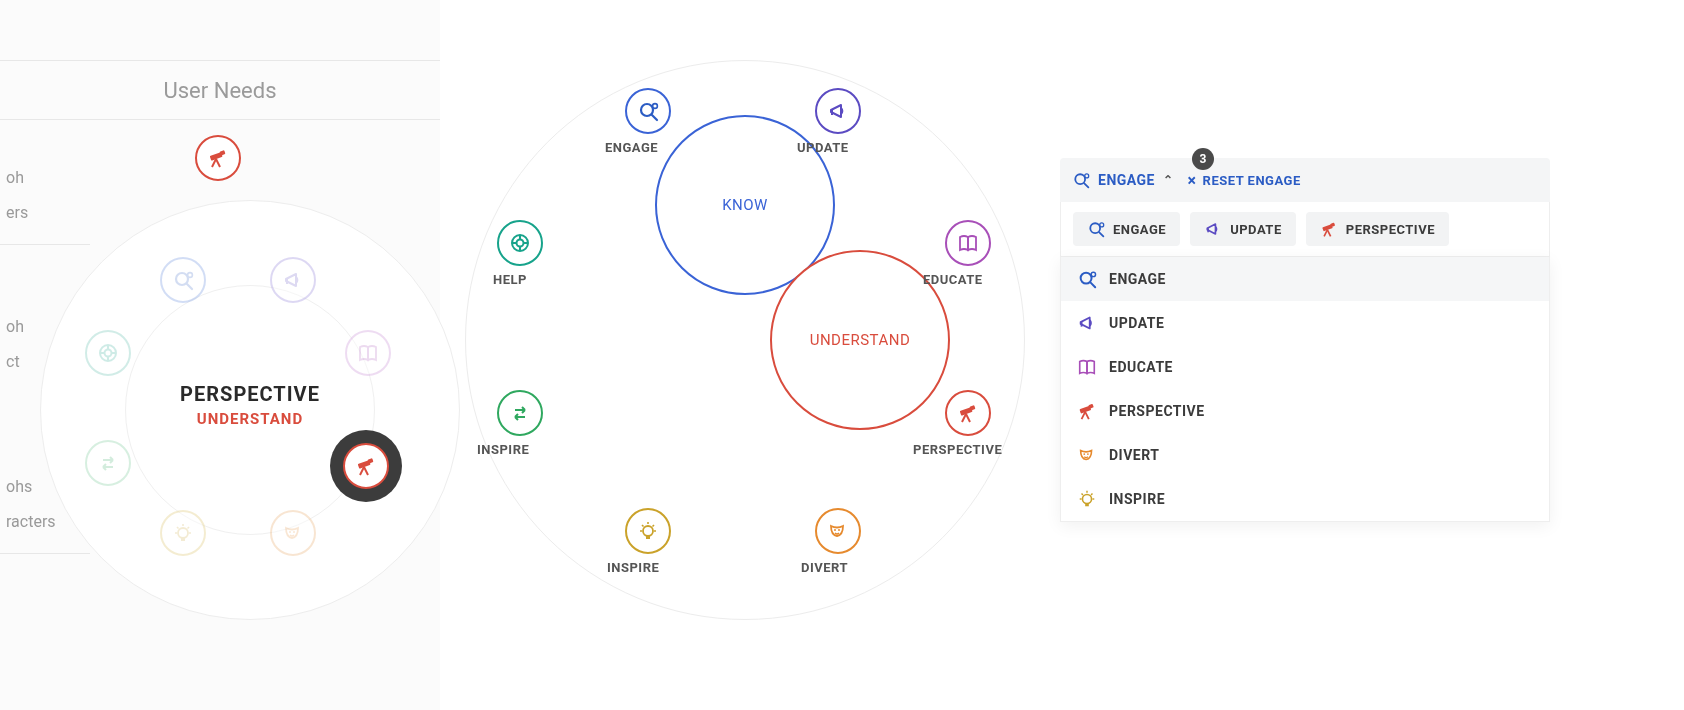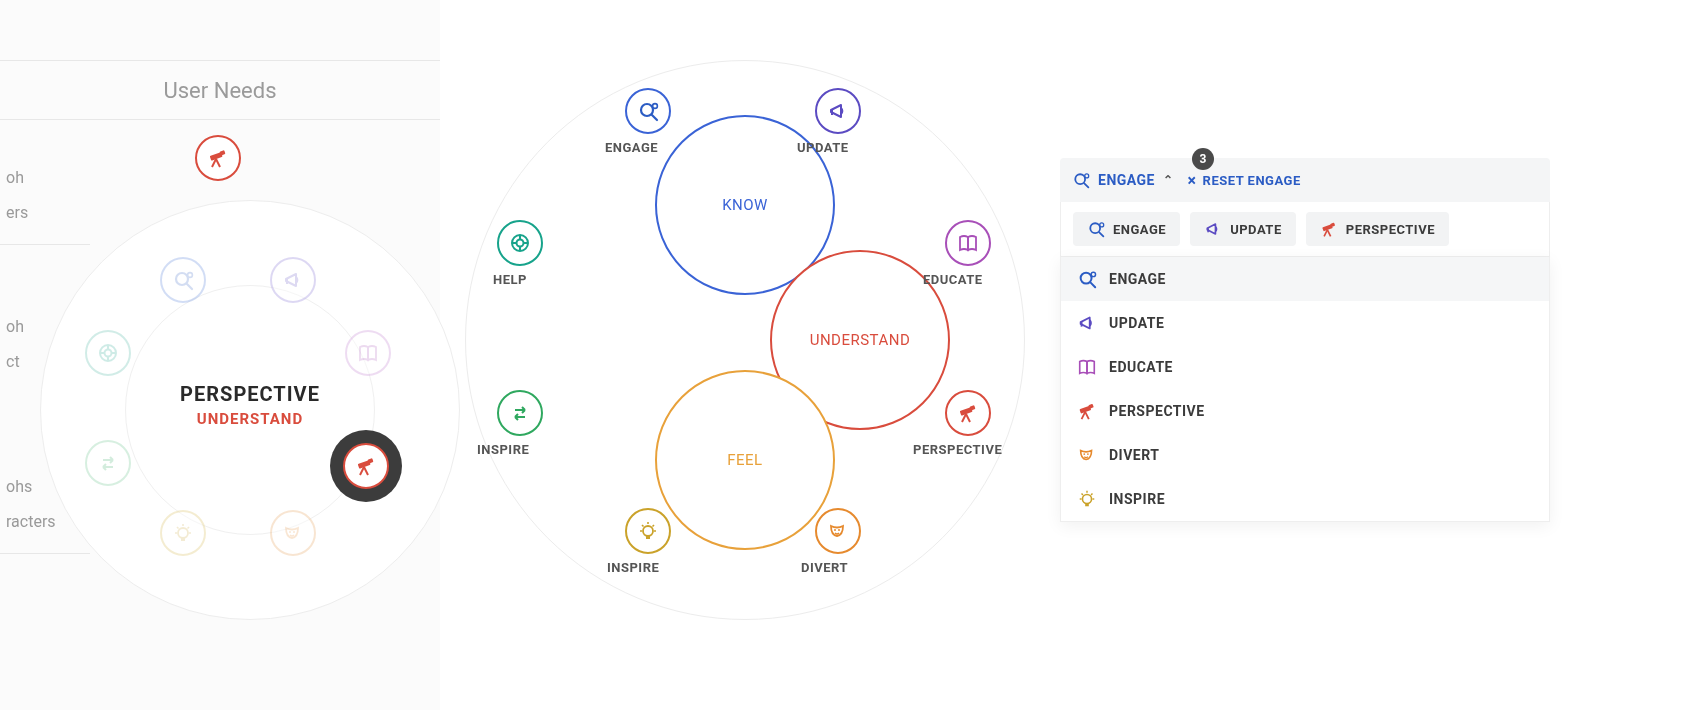--- a/index.html
+++ b/index.html
@@ -303,23 +303,20 @@
 
 <div class="diagram">
   <div class="outer-ring"></div>
 
   <div class="big-circle b-blue" style="left:190px; top:55px;">
       <span>KNOW</span>
     </div>
   <div class="big-circle b-red" style="left:305px; top:190px;">
       <span>UNDERSTAND</span>
     </div>
-  <div class="big-circle b-orange" style="left:190px; top:310px;">
-      <span>FEEL</span>
-    </div>
 
   <div class="ic-btn c-blue" style="left:160px; top:28px;  border-color:#3a63d6;">
       <svg viewBox="0 0 22 22">
         <use href="#ico-engage"></use>
       </svg>
     </div>
   <div class="lbl" style="left:140px; top:80px;">ENGAGE</div>
 
   <div class="ic-btn c-indigo" style="left:350px; top:28px;  border-color:#5b4bc2;">
       <svg viewBox="0 0 22 22">

